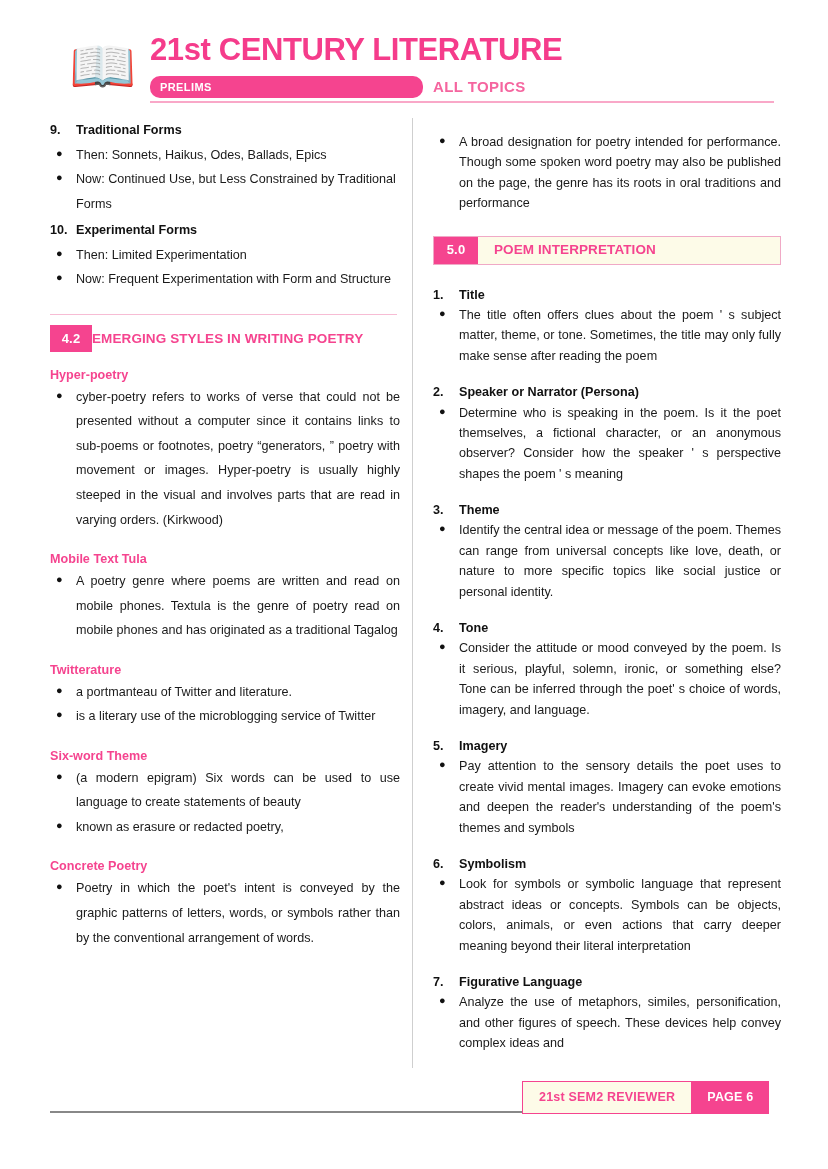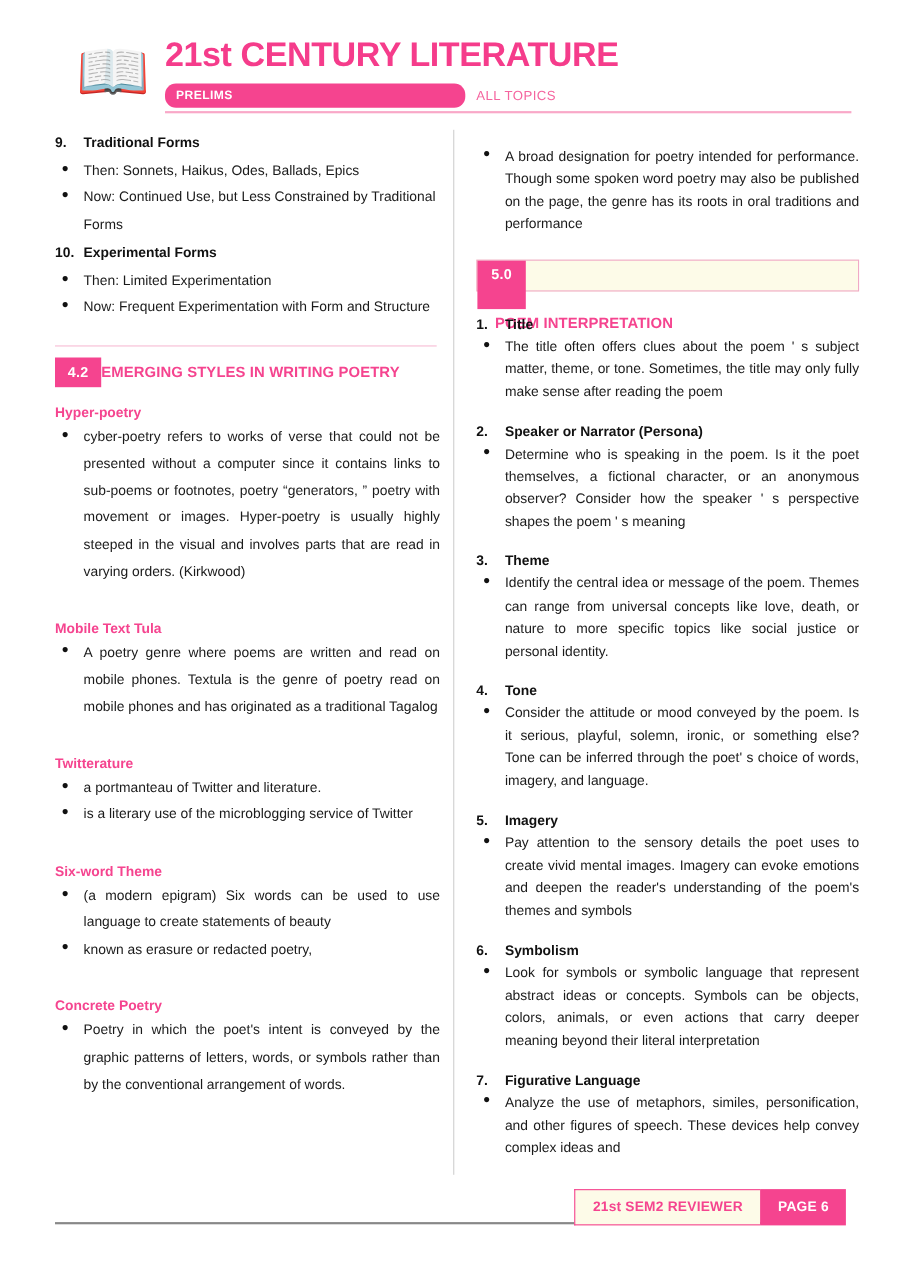--- a/index.html
+++ b/index.html
@@ -72,22 +72,22 @@
     line-height: 22px;
     padding-left: 10px;
     border-radius: 10px;
   }
   .bar-alltopics {
     position: absolute;
     left: 283px;
     top: 0;
     height: 22px;
     color: #F5659F;
-    font-size: 12px;
-    font-weight: normal;
+    font-size: 15px;
+    font-weight: bold;
     letter-spacing: 0.4px;
     line-height: 22px;
     text-align: center;
   }
   .header-rule {
     position: absolute;
     left: 88px;
     top: 67px;
     width: 624px;
     height: 2px;
@@ -197,21 +197,20 @@
 
   
   .sec-head-50 {
     display: flex;
     align-items: stretch;
     height: 29px;
     width: 348px;
     border: 1.5px solid #F0A9C6;
     background: #FDFBE8;
     margin: 22px 0 20px 0;
-    flex-direction: column;
   }
   .sec-head-50 .badge {
     background: #F5448F;
     color: #ffffff;
     font-size: 13px;
     font-weight: bold;
     width: 44px;
     flex: 0 0 44px;
     text-align: center;
     line-height: 26px;
@@ -224,21 +223,21 @@
     line-height: 26px;
     padding-left: 16px;
     letter-spacing: 0.1px;
   }
 
   
   .subhead {
     color: #F5448F;
     font-size: 12.6px;
     font-weight: bold;
-    margin-top: 32px;
+    margin-top: 20px;
     margin-bottom: 3px;
   }
   .subhead.first { margin-top: 4px; }
 
   .group { margin-top: 16px; }
   .group.tight { margin-top: 13px; }
 
   
   .footer-rule {
     position: absolute;

